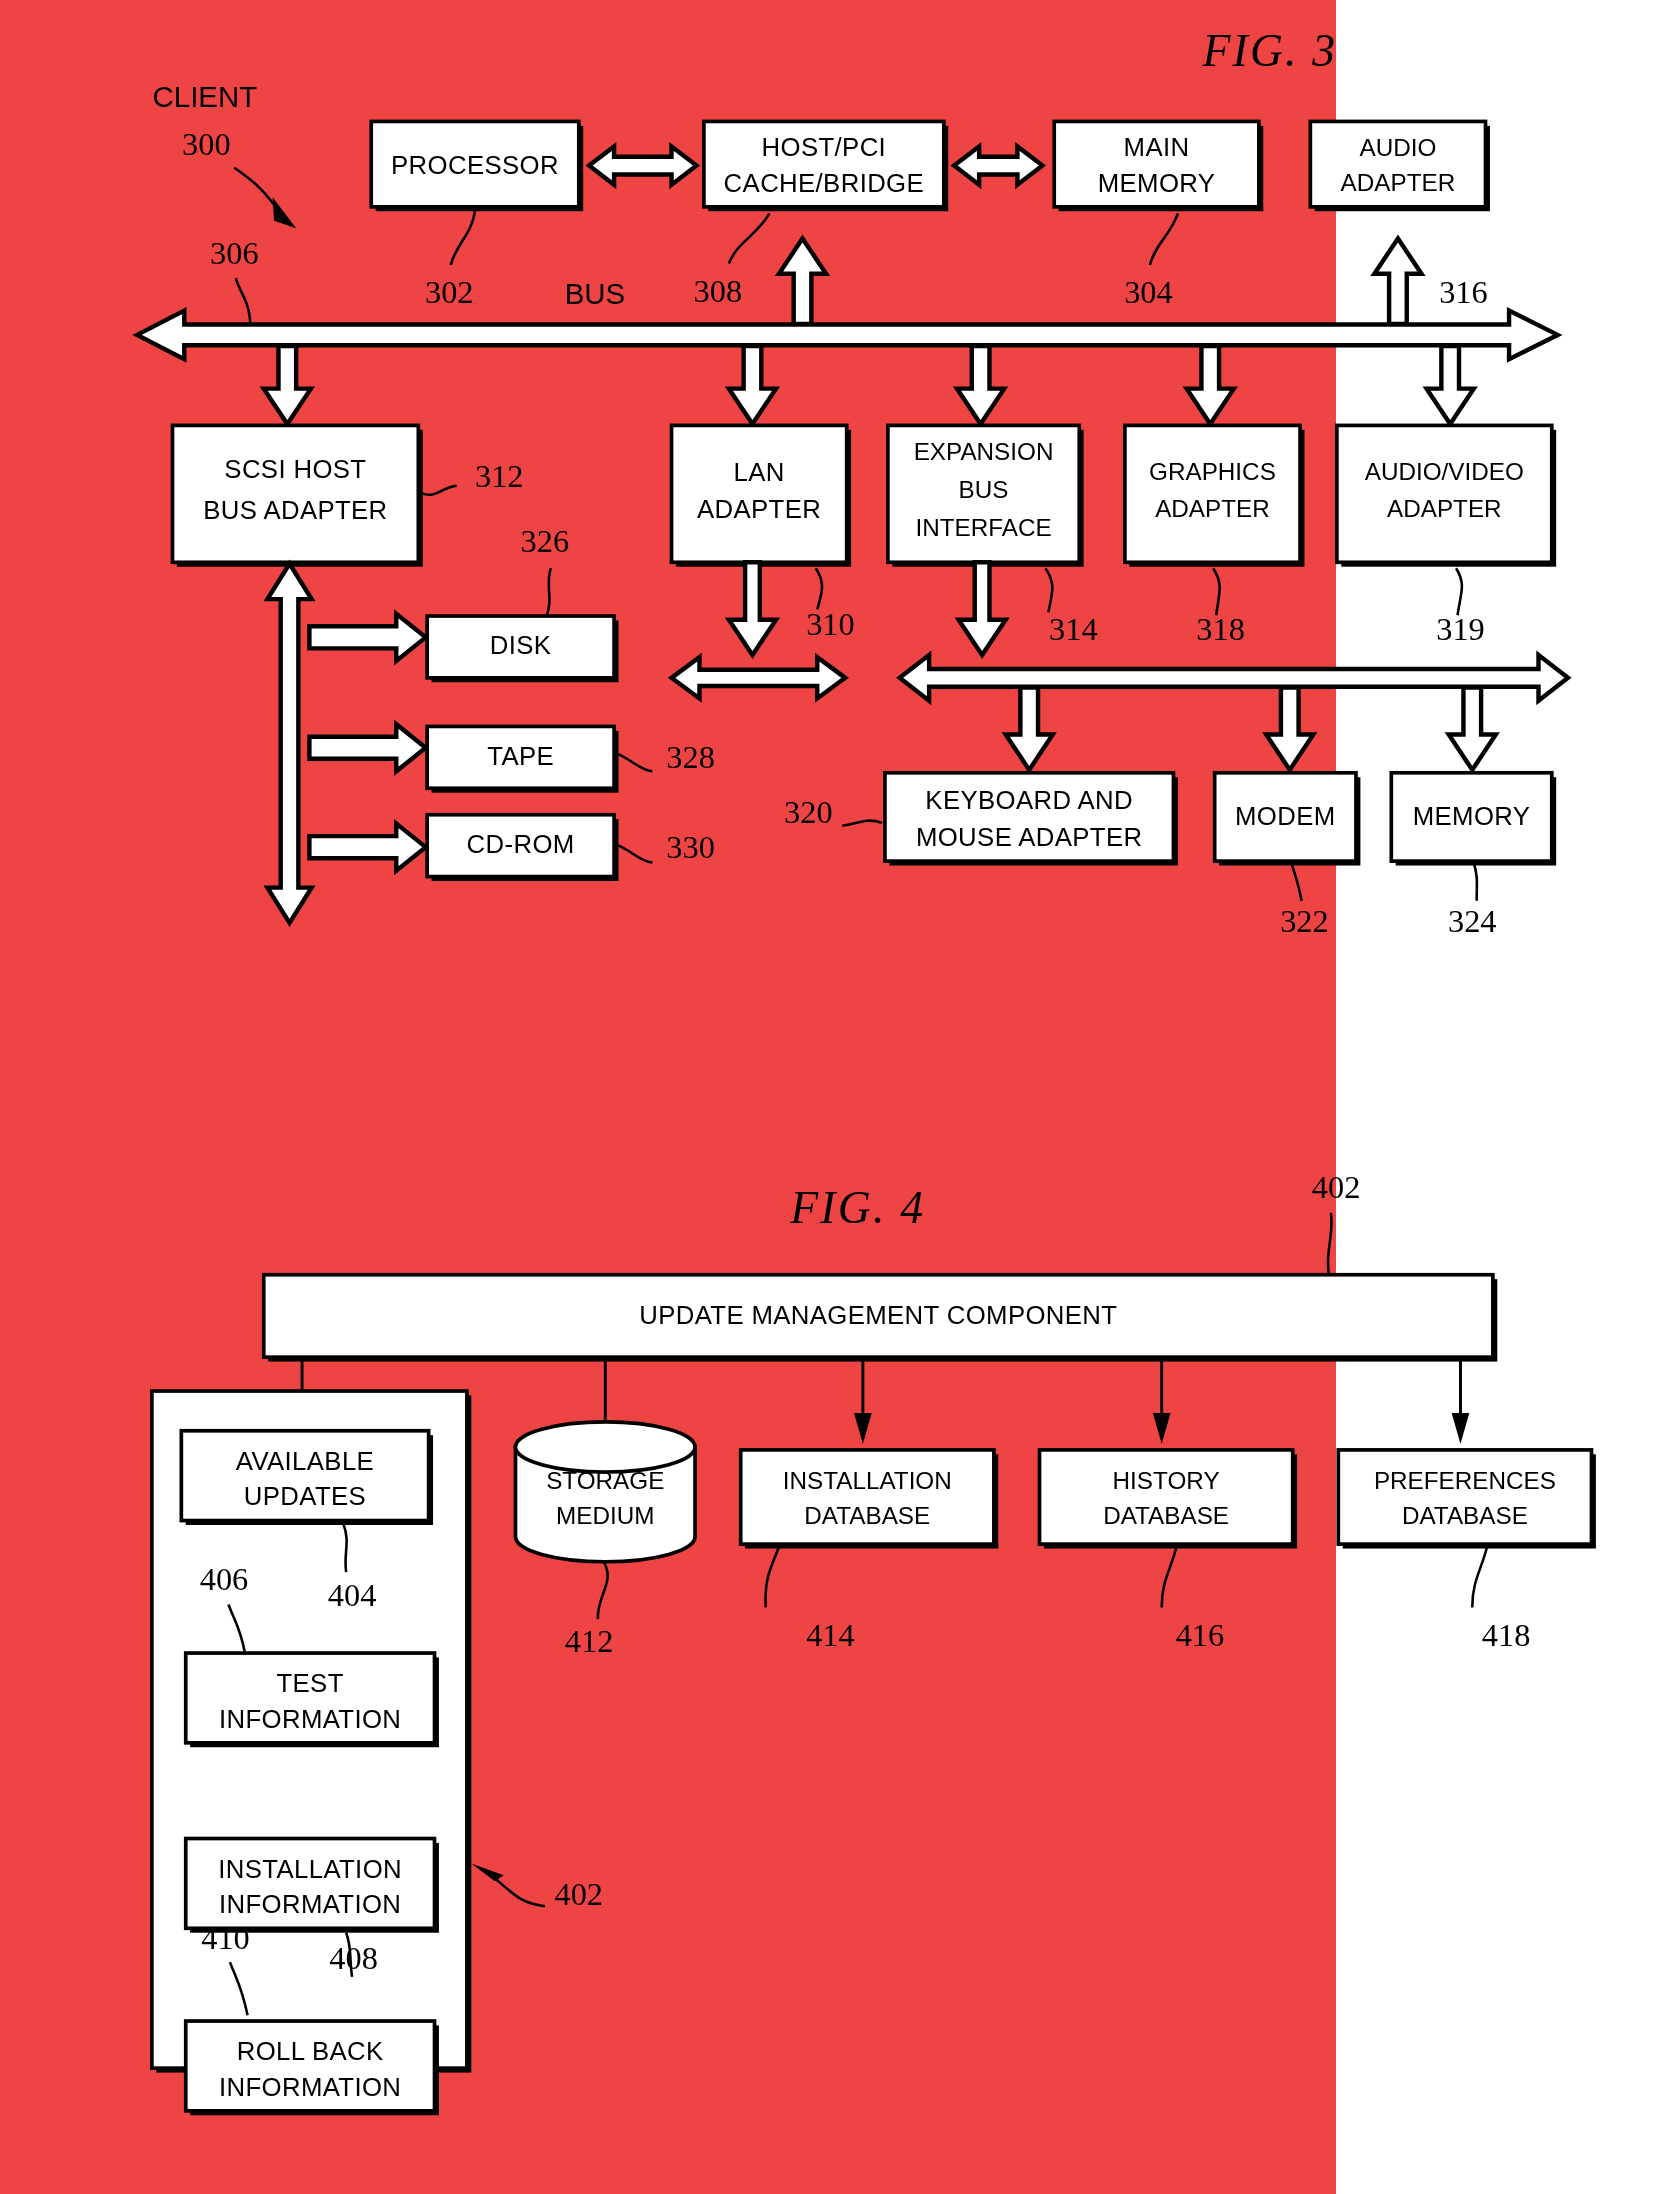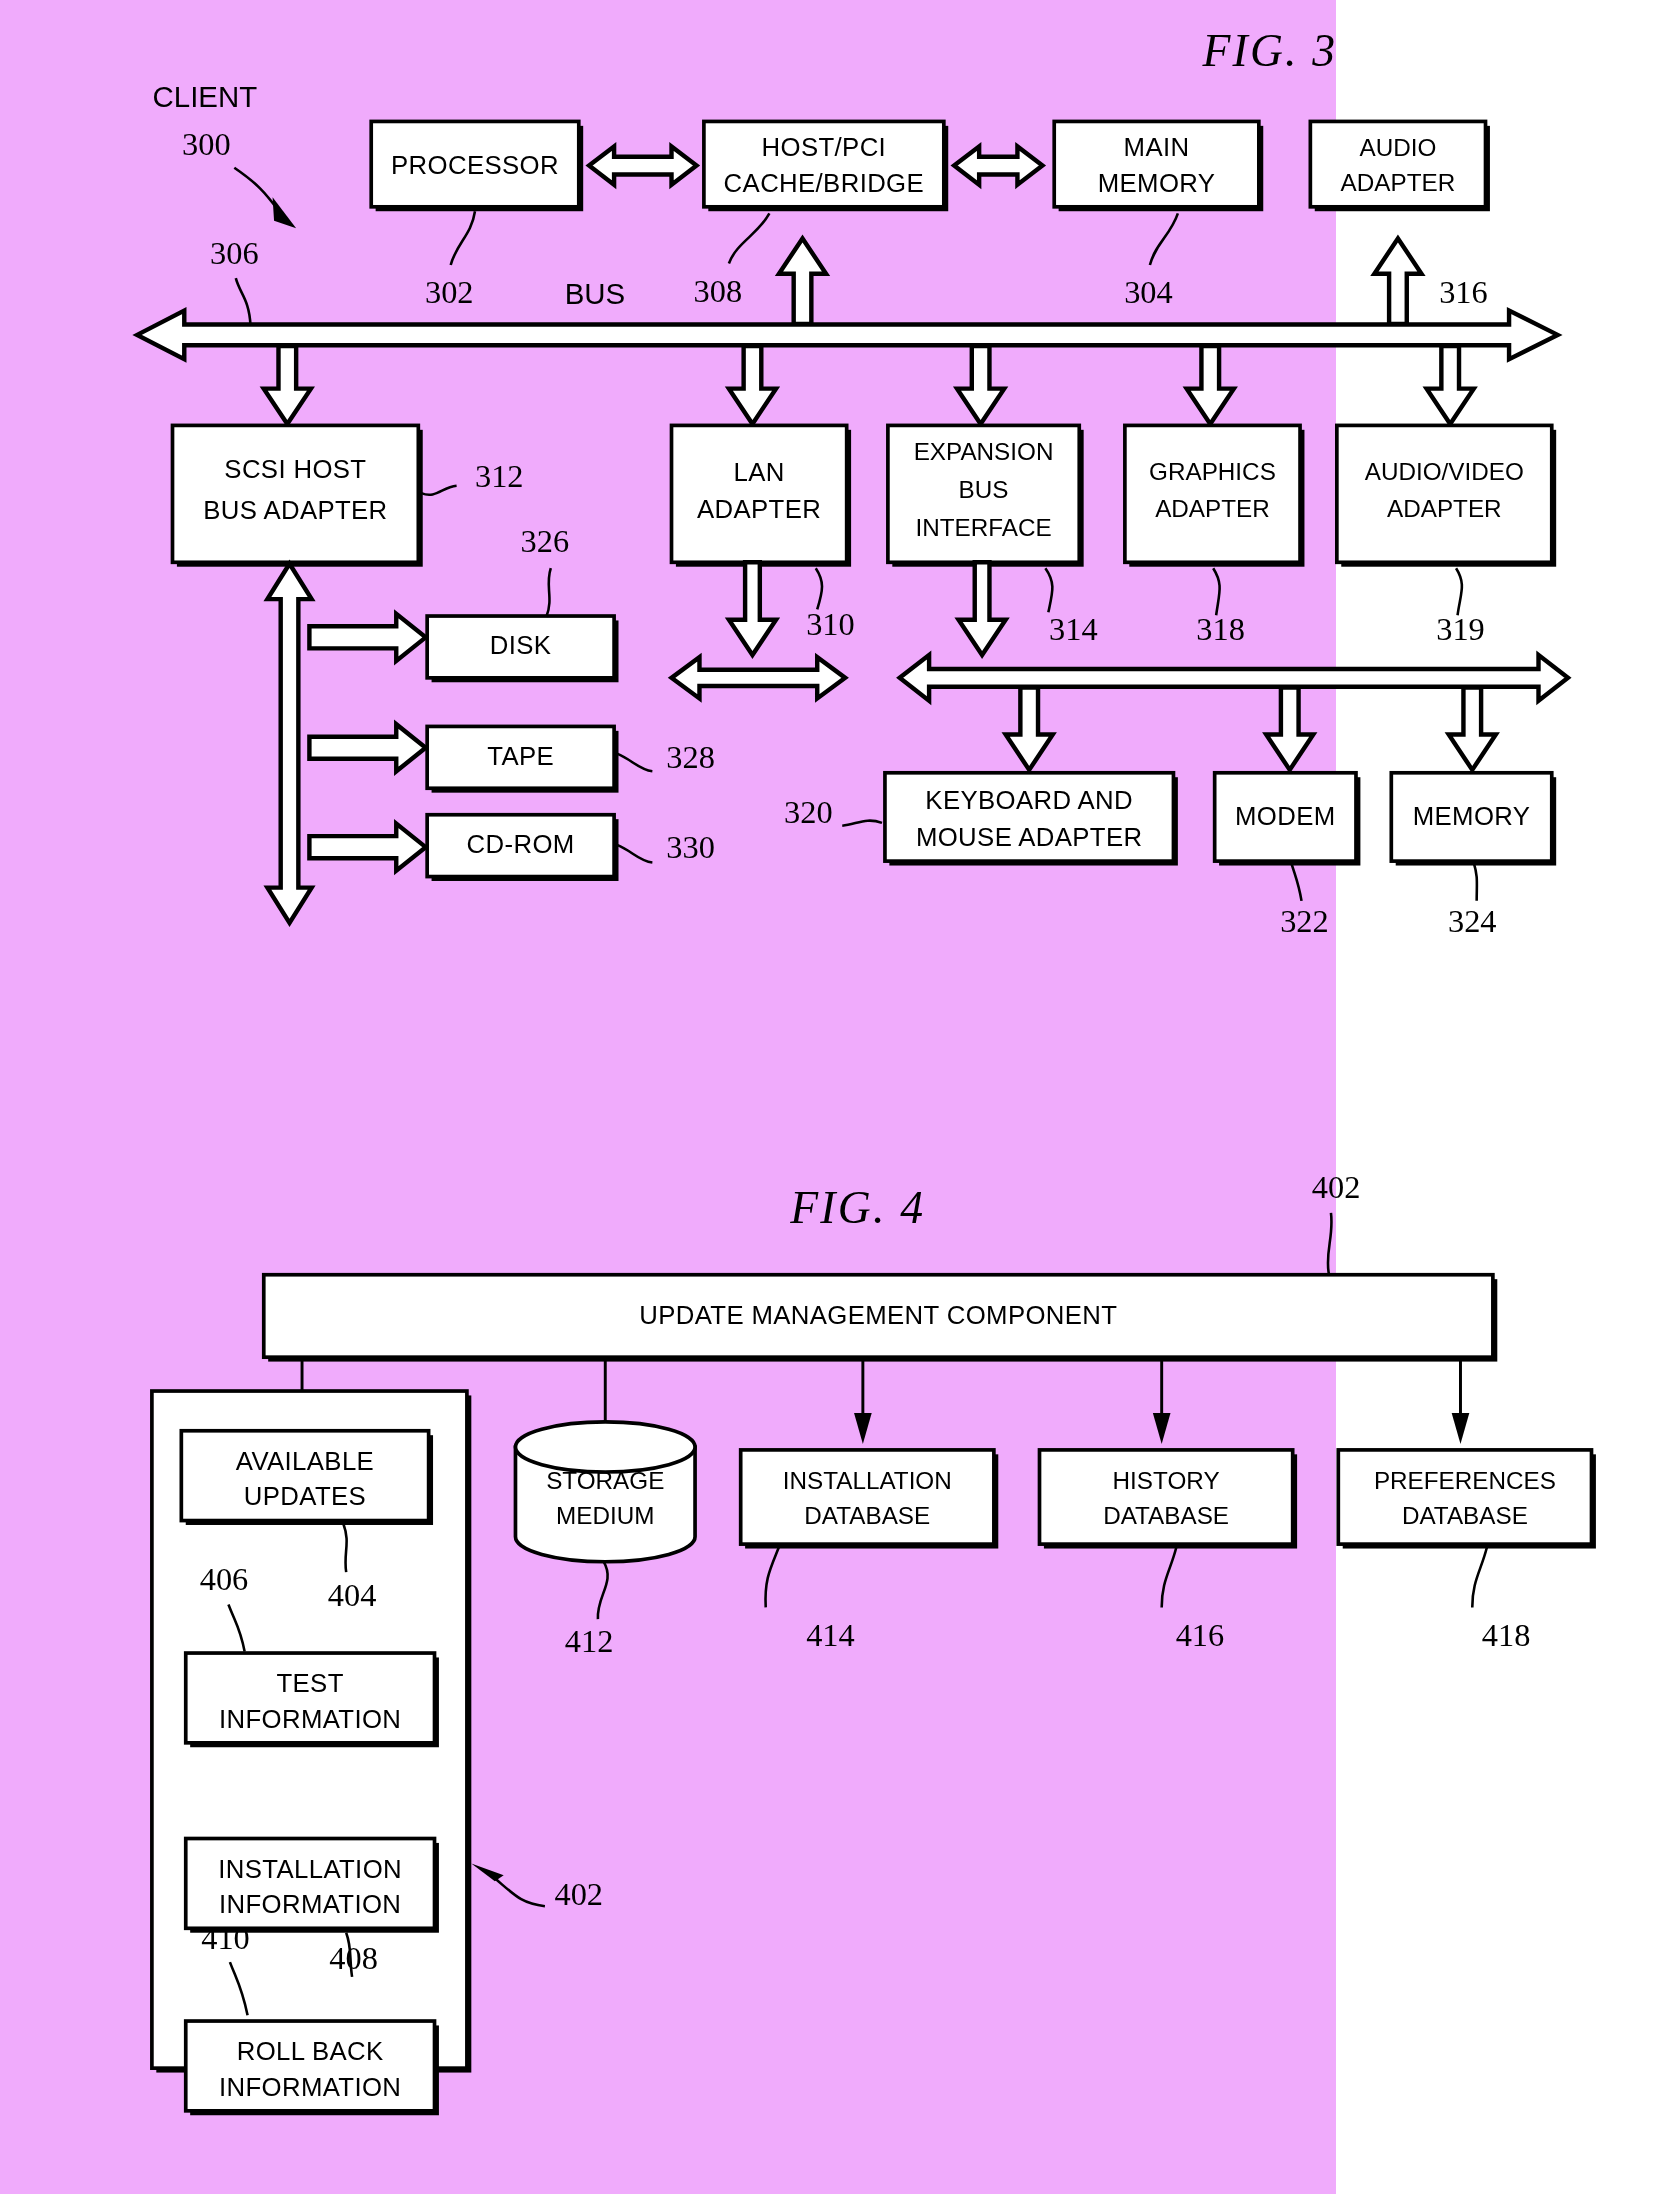--- a/index.html
+++ b/index.html
@@ -10,21 +10,21 @@
   body {
     width: 1672px;
     height: 2194px;
     font-family: "Liberation Sans", sans-serif;
     overflow: hidden;
   }
   #sheet {
     position: relative;
     width: 1336px;
     height: 2194px;
-    background: #f0abfc;
+    background: #ef4444;
   }
   svg#diagram {
     position: absolute;
     left: 0;
     top: 0;
     width: 1672px;
     height: 2194px;
     display: block;
   }
   .box-shape {

